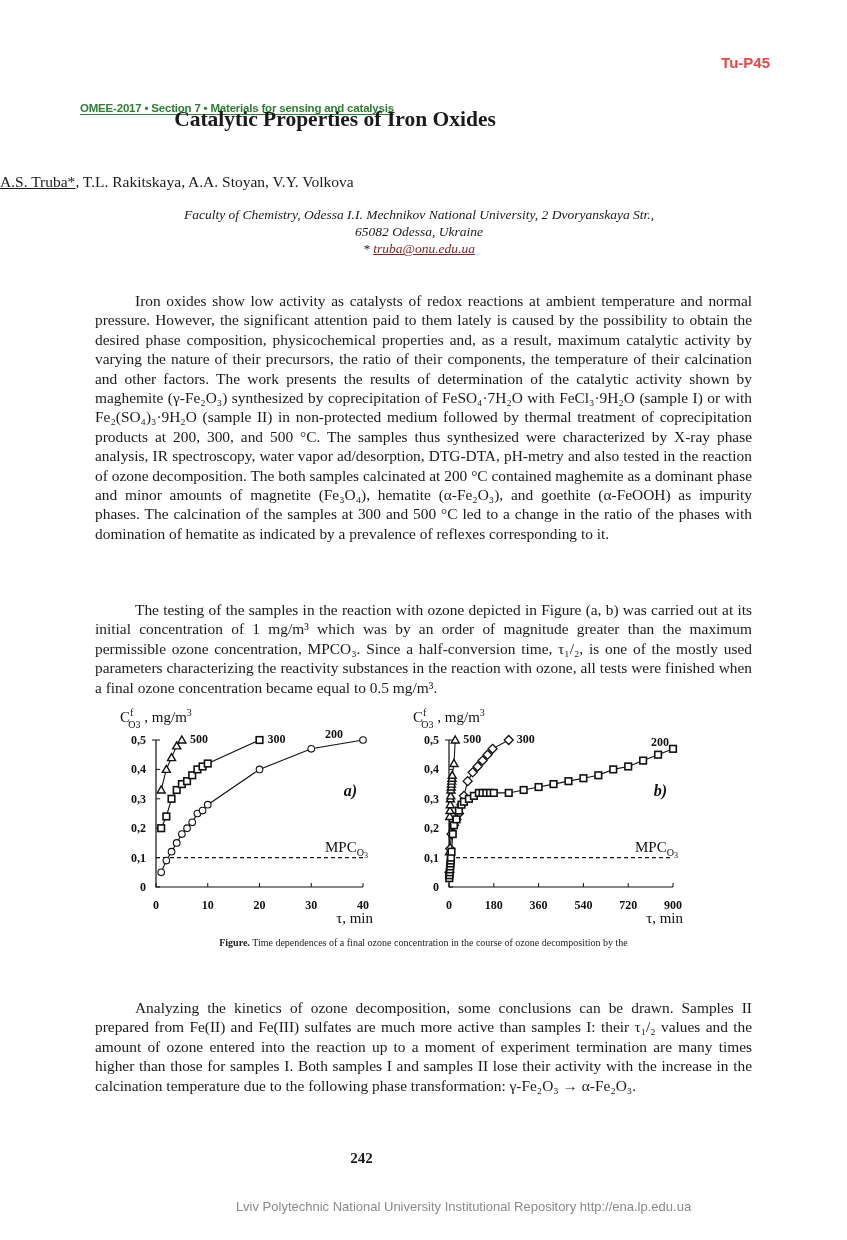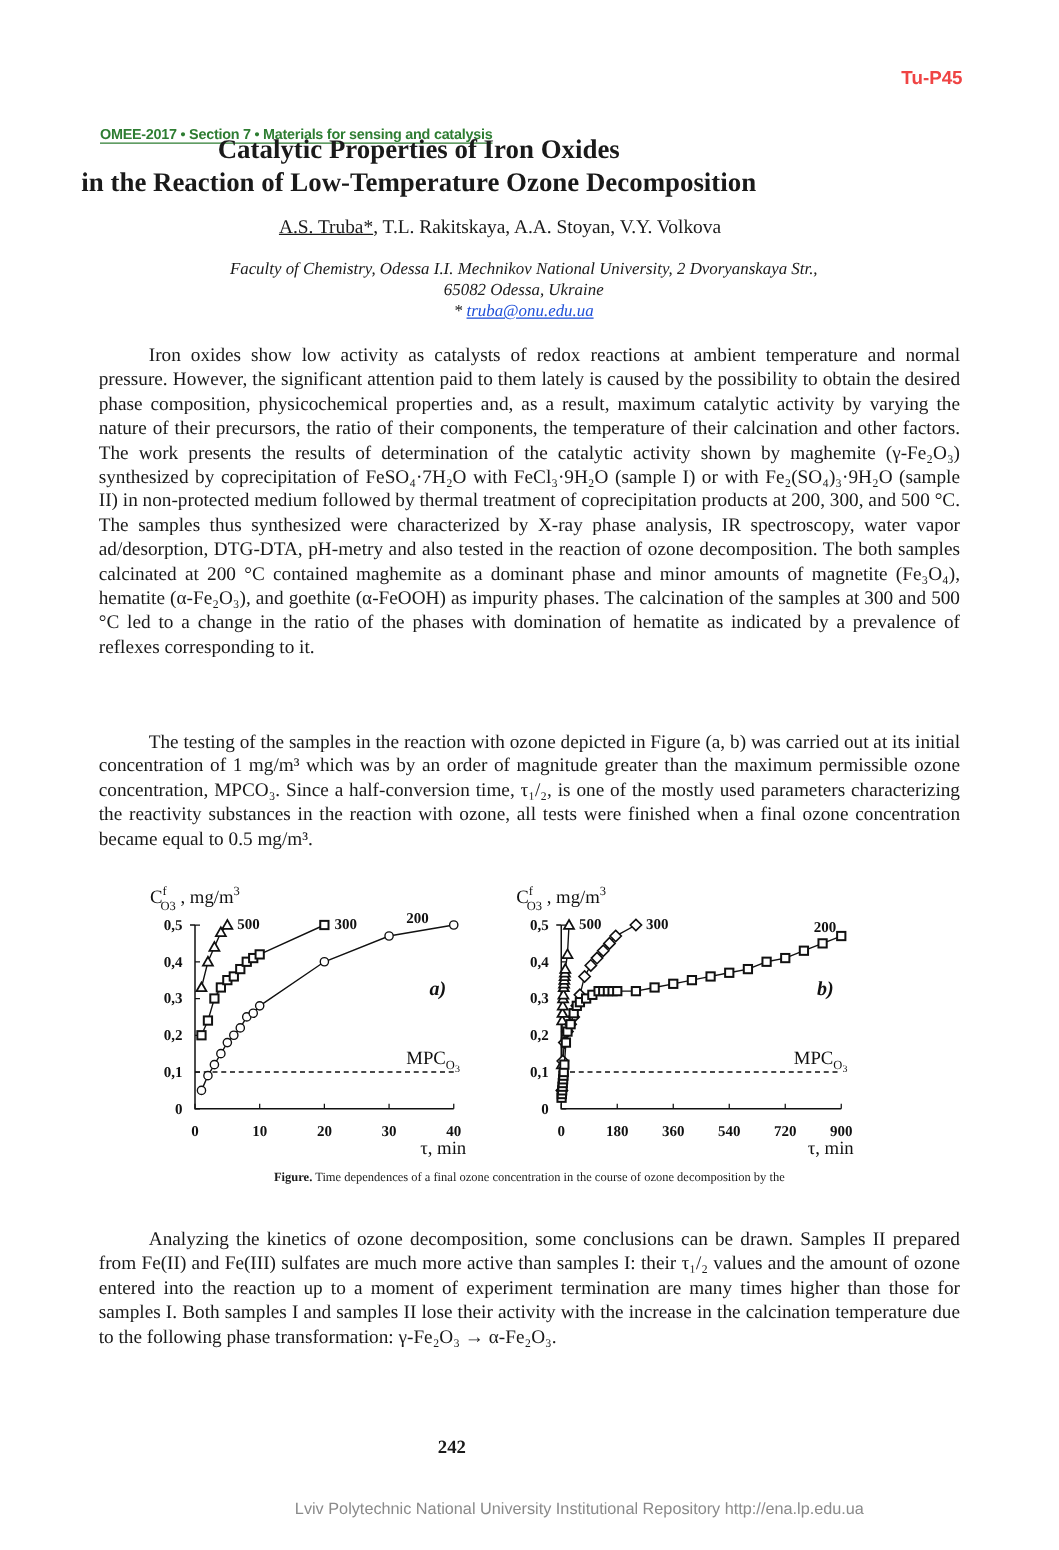--- a/index.html
+++ b/index.html
@@ -1,44 +1,43 @@
 <!DOCTYPE html>
 <html><head>
 <meta charset="utf-8">
 <style>
   html, body { margin: 0; padding: 0; background: #ffffff; }
   body { width: 847px; height: 1240px; position: relative; font-family: "Liberation Serif", serif; color: #1a1a1a; overflow: hidden; }
   .header { position: absolute; left: 80px; top: 56px; width: 690px; height: 20px; }
   .header .left { position: absolute; left: 0; top: 2px; font-family: "Liberation Sans", sans-serif; font-weight: bold; font-size: 11.5px; color: #2e7d32; border-bottom: 1.5px solid #2e7d32; padding-bottom: 0px; letter-spacing: -0.2px; margin-top: 44px; }
   .header .right { position: absolute; right: 0; top: -2px; font-family: "Liberation Sans", sans-serif; font-weight: bold; font-size: 15px; color: #ef4444; }
   .title { position: absolute; left: 0; width: 670px; top: 106px; text-align: center; font-weight: bold; font-size: 21.5px; line-height: 27px; }
-  .authors { position: absolute; left: 0; width: 712px; top: 173px; text-align: center; font-size: 15.5px; padding-left: 44px; }
+  .authors { position: absolute; left: 0; width: 712px; top: 173px; font-size: 15.5px; }
   .authors u { text-decoration: underline; }
   .affil { position: absolute; left: 0; width: 838px; top: 206px; text-align: center; font-style: italic; font-size: 13.5px; line-height: 17px; }
-  .affil a { color: #1d4ed8; text-decoration: underline; }
+  .affil a { color: #7f1d1d; text-decoration: underline; }
   .para { position: absolute; left: 79px; width: 689px; font-size: 15.4px; line-height: 19.4px; text-align: justify; }
-  .para p { margin: 0; text-indent: 40px; }
+  .para p { margin: 16px; text-indent: 40px; }
   .figure { position: absolute; left: 110px; top: 700px; width: 600px; height: 230px; }
   .fig-caption { position: absolute; left: 80px; width: 687px; top: 934px; text-align: center; font-size: 10px; line-height: 17px; }
   .fig-caption b { font-weight: bold; }
   .pagenum { position: absolute; left: 0; width: 723px; top: 1150px; text-align: center; font-size: 15px; font-weight: bold; }
   .footer { position: absolute; left: 0; width: 847px; top: 1199px; text-align: center; font-family: "Liberation Sans", sans-serif; font-size: 13px; color: #8a8a8a; padding-left: 40px; }
   svg text { font-family: "Liberation Serif", serif; }
 </style>
 </head>
 <body>
 
 <div class="header">
   <span class="left">OMEE-2017 • Section 7 • Materials for sensing and catalysis</span>
   <span class="right">Tu-P45</span>
 </div>
 
 <div class="title">
   <div>Catalytic Properties of Iron Oxides</div>
-  <div>in the Reaction of Low-Temperature Ozone Decomposition</div>
 </div>
 
 <div class="authors">
   <u>A.S. Truba*</u><span>, T.L. Rakitskaya, A.A. Stoyan, V.Y. Volkova</span>
 </div>
 
 <div class="affil">
   <div>Faculty of Chemistry, Odessa I.I. Mechnikov National University, 2 Dvoryanskaya Str.,</div>
   <div>65082 Odessa, Ukraine</div>
   <div><span>* </span><a>truba@onu.edu.ua</a></div>

